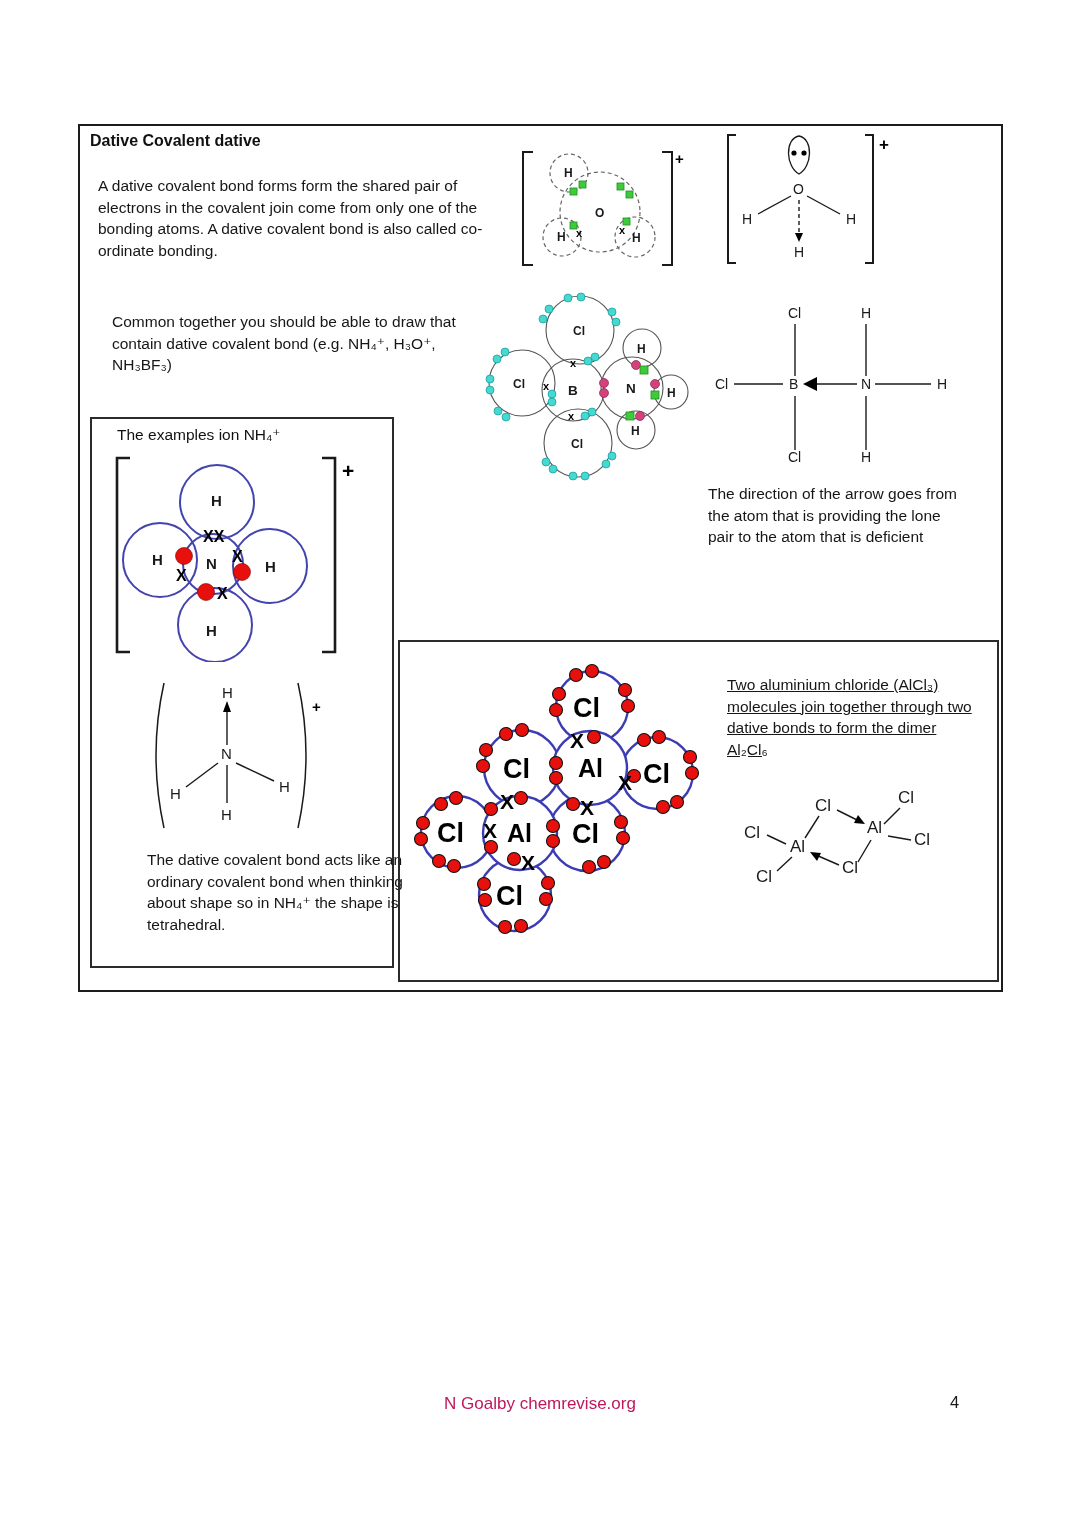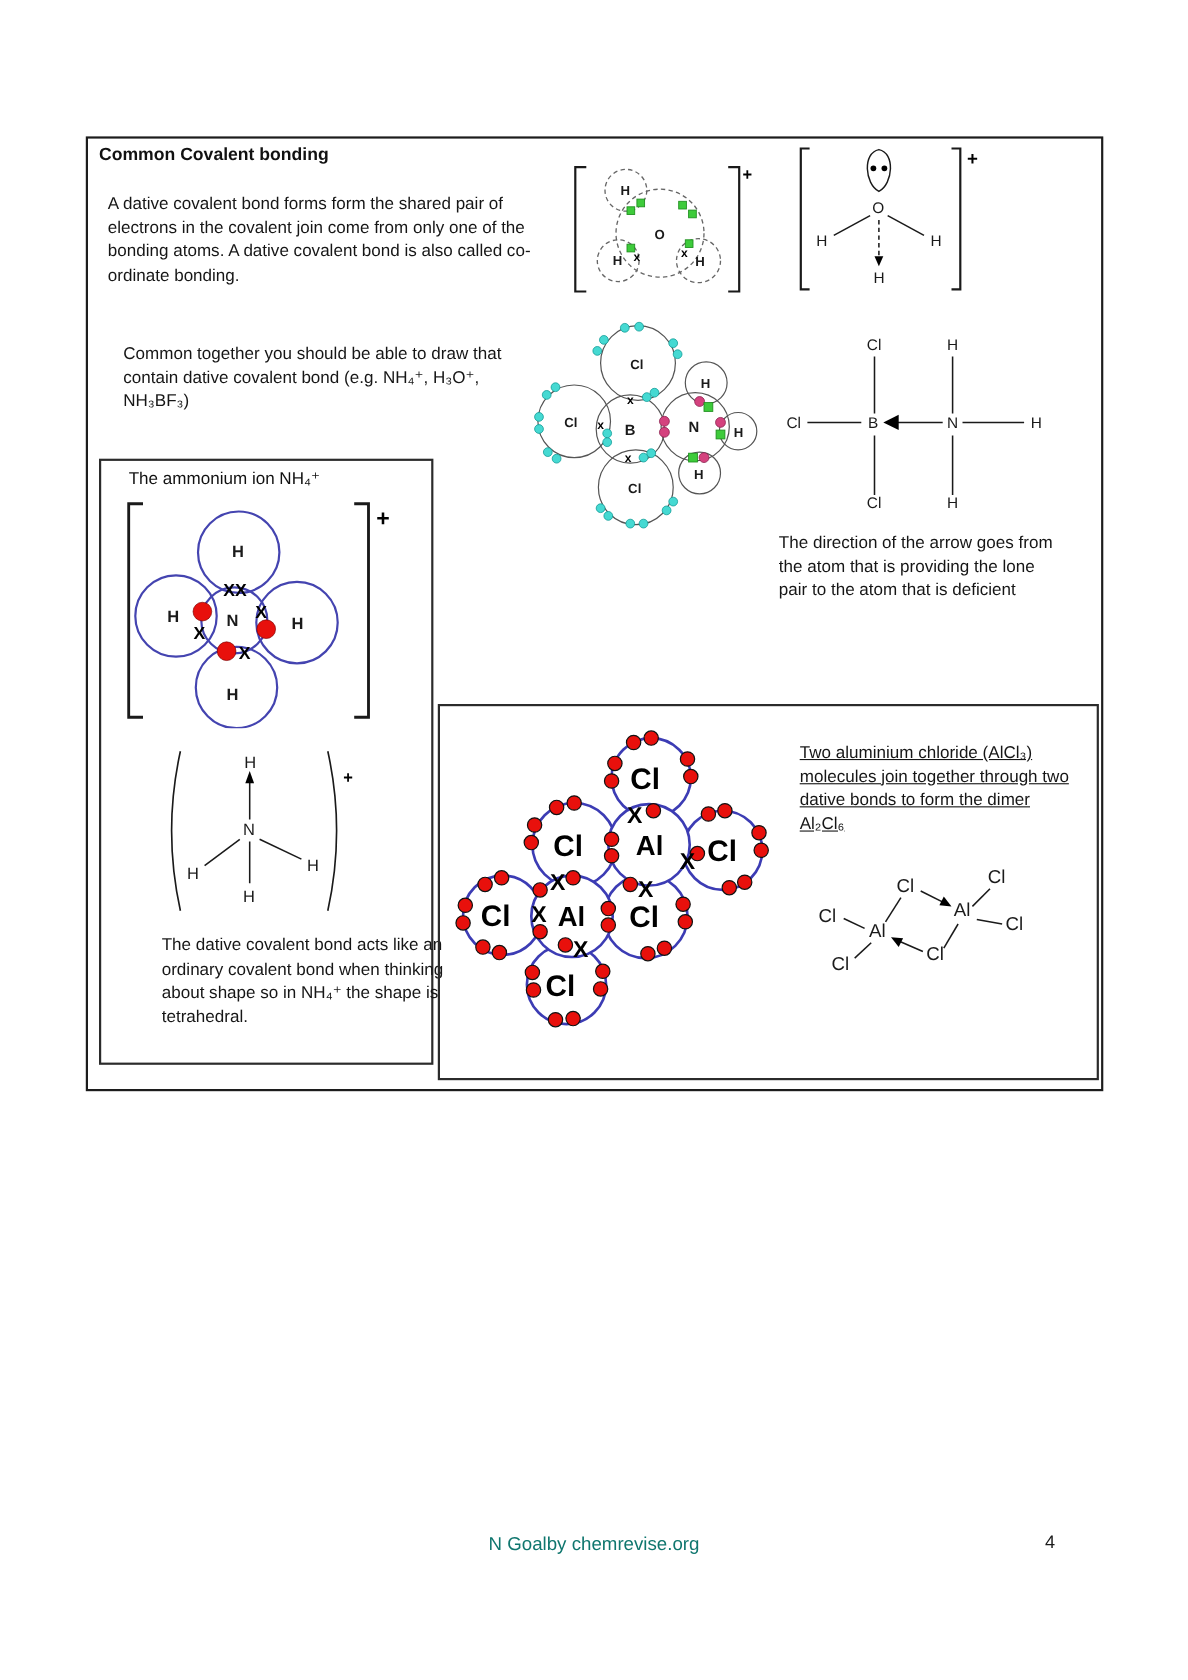--- a/index.html
+++ b/index.html
@@ -13,21 +13,21 @@
   .sec-title{left:90px;top:132px;font-size:16px;font-weight:700;}
   .para{font-size:15.5px;line-height:21.5px;color:#161616;}
   .intro{left:98px;top:175px;width:392px;}
   .examples{left:112px;top:311px;width:368px;}
   .arrownote{left:708px;top:483px;width:252px;}
   .ammonium-box{left:90px;top:417px;width:300px;height:547px;border:2px solid #2b2b2b;}
   .am-heading{left:117px;top:426px;font-size:15.5px;}
   .shapenote{left:103px;top:849px;width:285px;margin-left:44px;}
   .dimer-box{left:398px;top:640px;width:597px;height:338px;border:2px solid #2b2b2b;}
   .dimernote{left:727px;top:674px;width:252px;text-decoration:underline;}
-  .footer-credit{left:0;top:1394px;width:1080px;text-align:center;font-size:17px;color:#0f766e;}
+  .footer-credit{left:0;top:1394px;width:1080px;text-align:center;font-size:17px;color:#be185d;}
   .page-num{left:950px;top:1393px;font-size:16.5px;color:#1a1a1a;}
   .bseg{font-weight:400;}
   svg text{font-family:"Liberation Sans","DejaVu Sans",sans-serif;}
   .atom-sm{font-size:12px;font-weight:600;fill:#1a1a1a;}
   .atom-md{font-size:14px;fill:#1a1a1a;}
   .atom-lg{font-size:17px;fill:#1a1a1a;}
   .atom-nh4{font-size:15px;font-weight:600;fill:#1a1a1a;}
   .cross-sm{font-size:11px;font-weight:700;fill:#000;}
   .cross-md{font-size:16px;font-weight:700;fill:#000;}
   .cross-lg{font-size:21px;font-weight:700;fill:#000;}
@@ -46,21 +46,21 @@
   .dot-red2{fill:#e8100c;stroke:#111;stroke-width:1.1;}
   .dot-teal{fill:#45d9d2;stroke:#0f9b96;stroke-width:0.7;}
   .dot-pink{fill:#d4427e;stroke:#8a1f4e;stroke-width:0.7;}
   .sq-green{fill:#3ecb3b;stroke:#1f8f1f;stroke-width:0.8;}
   .arrowhead{fill:#000;stroke:none;}
 </style>
 </head>
 <body>
 
 <div class="abs main-box"></div>
-<div class="abs sec-title">Common Covalent bonding</div>
+<div class="abs sec-title">Dative Covalent dative</div>
 <div class="abs para intro"><span>A </span><span class="bseg">dative covalent bond</span><span> forms form </span><span class="bseg">the shared pair of electrons</span><span> in the covalent join come from </span><span class="bseg">only one of the bonding atoms.</span><span> A </span><span class="bseg">dative covalent bond</span><span> is also called co-ordinate bonding.</span></div>
 <div class="abs para examples">Common together you should be able to draw that contain dative covalent bond (e.g. NH₄⁺, H₃O⁺, NH₃BF₃)</div>
 
 <svg class="abs" style="left:515px;top:140px;" width="178" height="135" viewBox="0 0 178 135">
   <polyline class="bracket" points="18,12 8,12 8,125 18,125"></polyline>
   <polyline class="bracket" points="147,12 157,12 157,125 147,125"></polyline>
   <text class="plus-sm" x="160" y="24">+</text>
   <circle class="shell-dash" cx="85" cy="72" r="40"></circle>
   <circle class="shell-dash" cx="54" cy="33" r="19"></circle>
   <circle class="shell-dash" cx="47" cy="97" r="19"></circle>
@@ -175,21 +175,21 @@
   <line class="bond" x1="163" y1="26" x2="163" y2="78"></line>
   <line class="bond" x1="172" y1="86" x2="228" y2="86"></line>
   <line class="bond" x1="163" y1="98" x2="163" y2="152"></line>
   <line class="bond" x1="154" y1="86" x2="103" y2="86"></line>
   <polygon class="arrowhead" points="100,86 114,79 114,93"></polygon>
 </svg>
 
 <div class="abs para arrownote">The direction of the arrow goes from the atom that is providing the lone pair to the atom that is deficient</div>
 
 <div class="abs ammonium-box"></div>
-<div class="abs am-heading">The ammonium ion NH₄⁺</div>
+<div class="abs am-heading">The examples ion NH₄⁺</div>
 
 <svg class="abs" style="left:100px;top:448px;" width="270" height="214" viewBox="0 0 270 214">
   <polyline class="bracket-thick" points="30,10 17,10 17,204 30,204"></polyline>
   <polyline class="bracket-thick" points="222,10 235,10 235,204 222,204"></polyline>
   <text class="plus-lg" x="242" y="30">+</text>
   <circle class="shell-blue" cx="117" cy="54" r="37"></circle>
   <circle class="shell-blue" cx="60" cy="112" r="37"></circle>
   <circle class="shell-blue" cx="170" cy="118" r="37"></circle>
   <circle class="shell-blue" cx="115" cy="177" r="37"></circle>
   <circle class="shell-blue" cx="113" cy="116" r="30"></circle>

